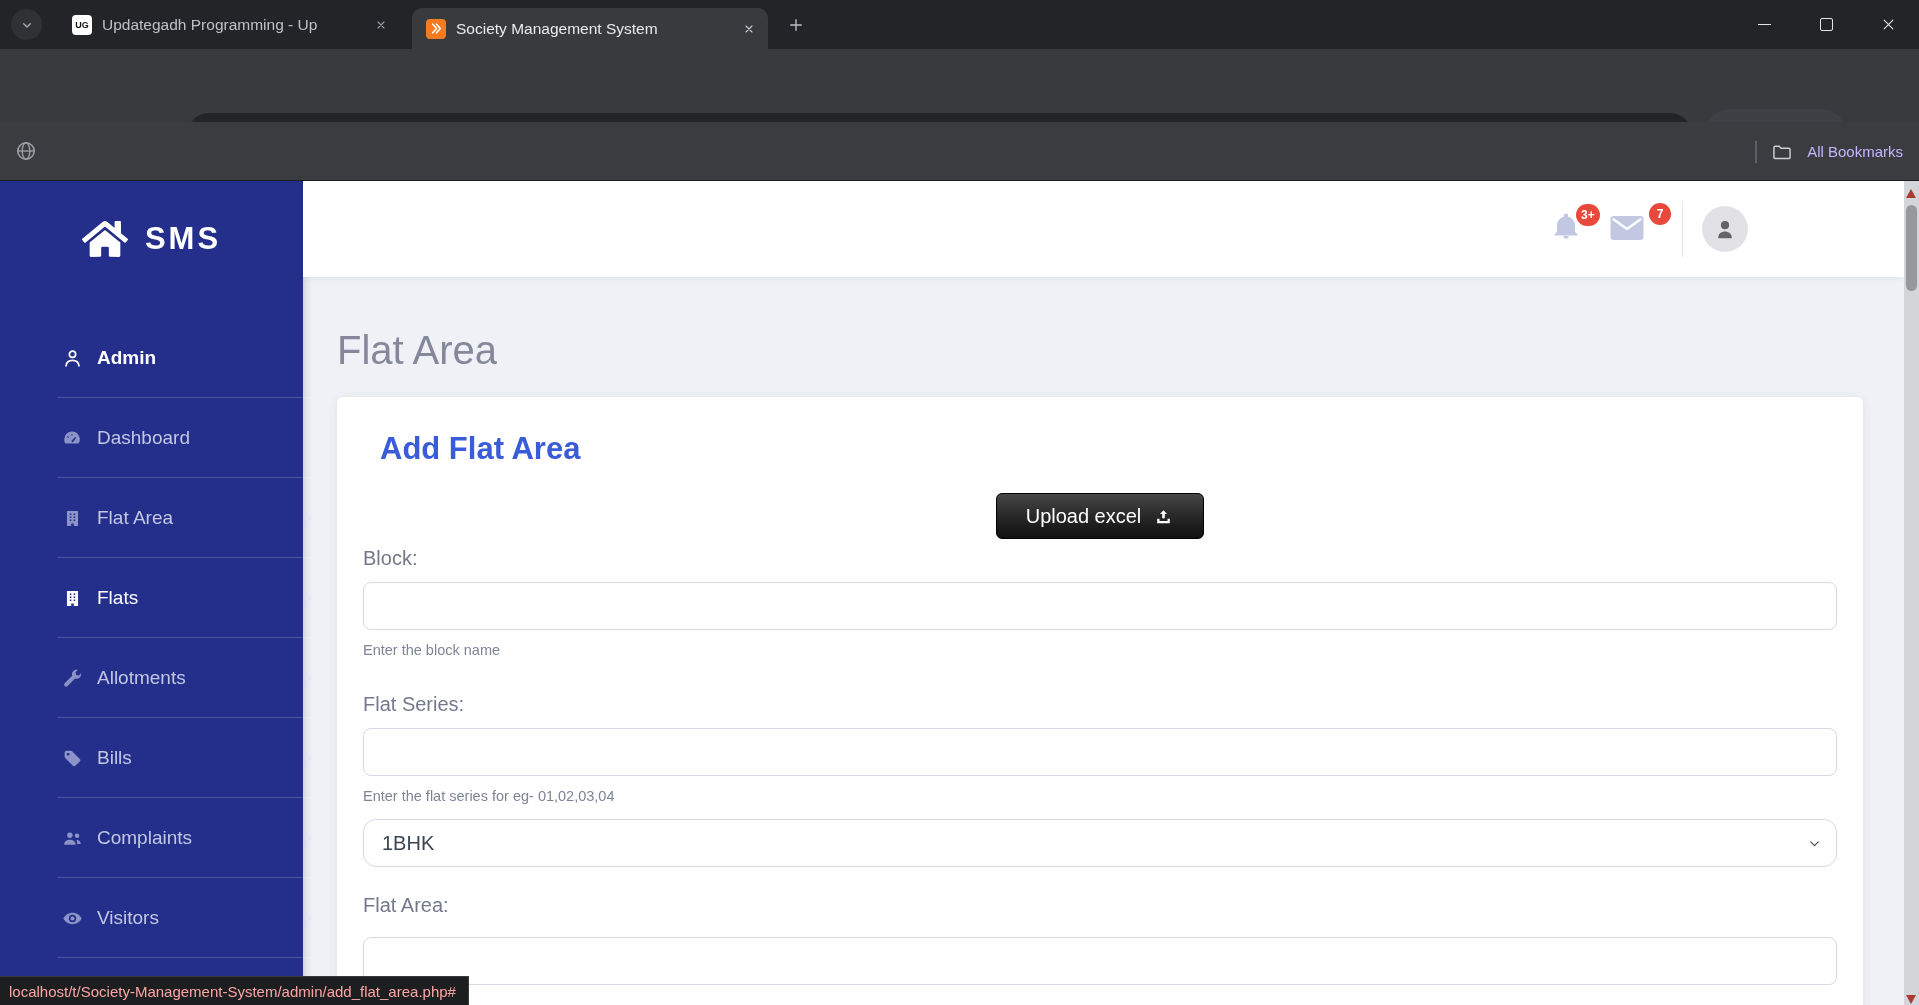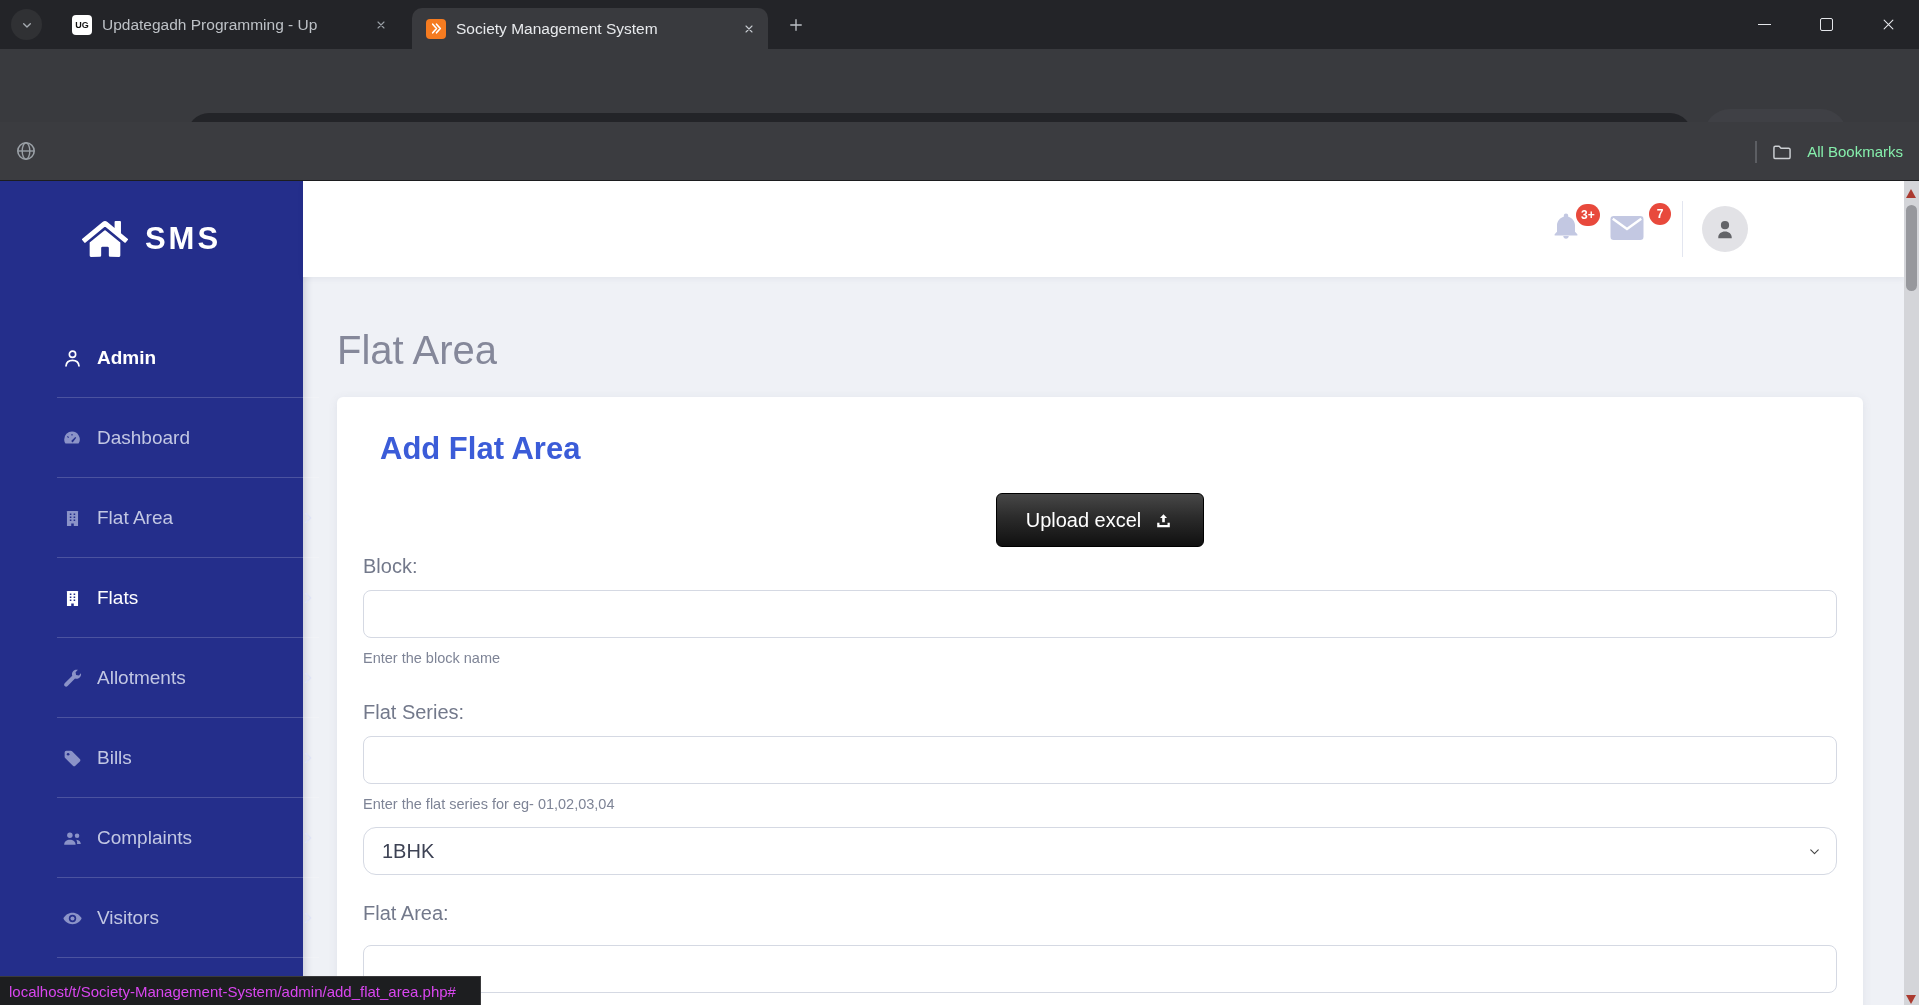--- a/index.html
+++ b/index.html
@@ -45,21 +45,21 @@
     color:#e8eaed;font-size:16px;}
   .menu-dots{position:absolute;left:1872px;top:63px;width:44px;height:44px;display:flex;
     align-items:center;justify-content:center;color:#dee1e6;}
 
   .bookmarksbar{position:absolute;left:0;top:122px;width:1919px;height:59px;background:#3b3c40;
     border-bottom:1px solid #1c1d1f;box-sizing:border-box;}
   .bm-globe{position:absolute;left:14px;top:17px;color:#9aa0a6;}
   .bm-right{position:absolute;right:16px;top:0;height:59px;display:flex;align-items:center;gap:14px;}
   .bm-divider{width:2px;height:22px;background:#5c5e63;}
   .bm-folder{color:#cdd0d4;}
-  .bm-label{color:#86efac;font-size:15px;}
+  .bm-label{color:#c4b5fd;font-size:15px;}
 
   
   .page{position:absolute;left:0;top:181px;width:1919px;height:824px;background:#eff1f6;overflow:hidden;}
 
   
   .sidebar{position:absolute;left:0;top:0;width:303px;height:824px;background:#242e8b;
     box-shadow:2px 0 8px rgba(20,25,60,.18);}
   .brand{display:flex;align-items:center;justify-content:center;gap:17px;padding-top:37px;color:#fff;}
   .brand-text{font-size:31px;font-weight:bold;letter-spacing:3px;}
   .nav{position:absolute;left:0;top:137px;width:303px;padding-left:36px;}
@@ -85,21 +85,21 @@
   .tb-badge.n7{left:1346px;top:22px;}
   .tb-divider{position:absolute;left:1379px;top:20px;width:1px;height:56px;background:#e3e6f0;}
   .tb-avatar{position:absolute;left:1399px;top:25px;width:46px;height:46px;border-radius:50%;
     background:#e2e2e6;color:#636468;display:flex;align-items:center;justify-content:center;}
 
   .page-title{position:absolute;left:337px;top:120px;font-size:40px;font-weight:400;color:#85889a;}
 
   .card{position:absolute;left:337px;top:216px;width:1526px;height:830px;background:#fff;
     border-radius:6px;box-shadow:0 2px 10px rgba(78,84,120,.10);padding:0 26px;box-sizing:border-box;}
   .card-title{margin:34px 0 0 17px;font-size:31px;font-weight:bold;color:#3b5cd8;}
-  .upload-btn{margin:26px auto 0;width:208px;height:54px;border-radius:6px;border:1px solid #000;
+  .upload-btn{margin:26px auto 0;width:208px;height:46px;border-radius:6px;border:1px solid #000;
     background:linear-gradient(180deg,#474747 0%,#2b2b2b 45%,#101010 100%);
     color:#fff;font-size:20px;display:flex;align-items:center;justify-content:center;gap:12px;box-sizing:border-box;}
   .f-label{margin-top:8px;font-size:20px;color:#73798b;line-height:23px;}
   .f-label.mt34{margin-top:34px;} .f-label.mt36{margin-top:36px;} .f-label.mt27{margin-top:27px;}
   .f-input{margin-top:12px;width:100%;height:48px;border:1px solid #d5d9e3;border-radius:8px;
     background:#fff;box-sizing:border-box;font-size:20px;color:#3d4254;padding:0 18px;outline:none;display:block;}
   .f-helper{margin-top:12px;font-size:14.5px;color:#7e8496;line-height:17px;}
   .f-select{margin-top:14px;width:100%;height:48px;border:1px solid #d5d9e3;border-radius:13px;
     background:#fff;box-sizing:border-box;display:flex;align-items:center;padding:0 18px;position:relative;}
   .f-select .val{font-size:20px;color:#3d4254;}
@@ -108,22 +108,22 @@
 
   
   .scrollbar{position:absolute;right:0;top:0;width:15px;height:824px;background:#d4d5d9;}
   .sb-up{position:absolute;left:2px;top:8px;width:0;height:0;border-left:5.5px solid transparent;
     border-right:5.5px solid transparent;border-bottom:9px solid #ab3a30;}
   .sb-thumb{position:absolute;left:2px;top:24px;width:11px;height:86px;border-radius:6px;background:#97989d;}
   .sb-down{position:absolute;left:2px;bottom:1px;width:0;height:0;border-left:5.5px solid transparent;
     border-right:5.5px solid transparent;border-top:9px solid #ab3a30;}
 
   
-  .status-tip{position:absolute;left:0;bottom:0;height:28px;background:#1d1e20;color:#d946ef;
-    font-size:15px;display:inline-flex;align-items:center;padding:0 24px 0 9px;
+  .status-tip{position:absolute;left:0;bottom:0;height:28px;background:#1d1e20;color:#fca5a5;
+    font-size:15px;display:inline-flex;align-items:center;padding:0 12px 0 9px;
     border-top:1px solid #3a3a3c;border-right:1px solid #3a3a3c;z-index:50;white-space:nowrap;}
 </style>
 </head>
 <body>
 
 <div class="viewport">
 
   <div class="tabbar">
     <div class="tab-search">
       <span>

